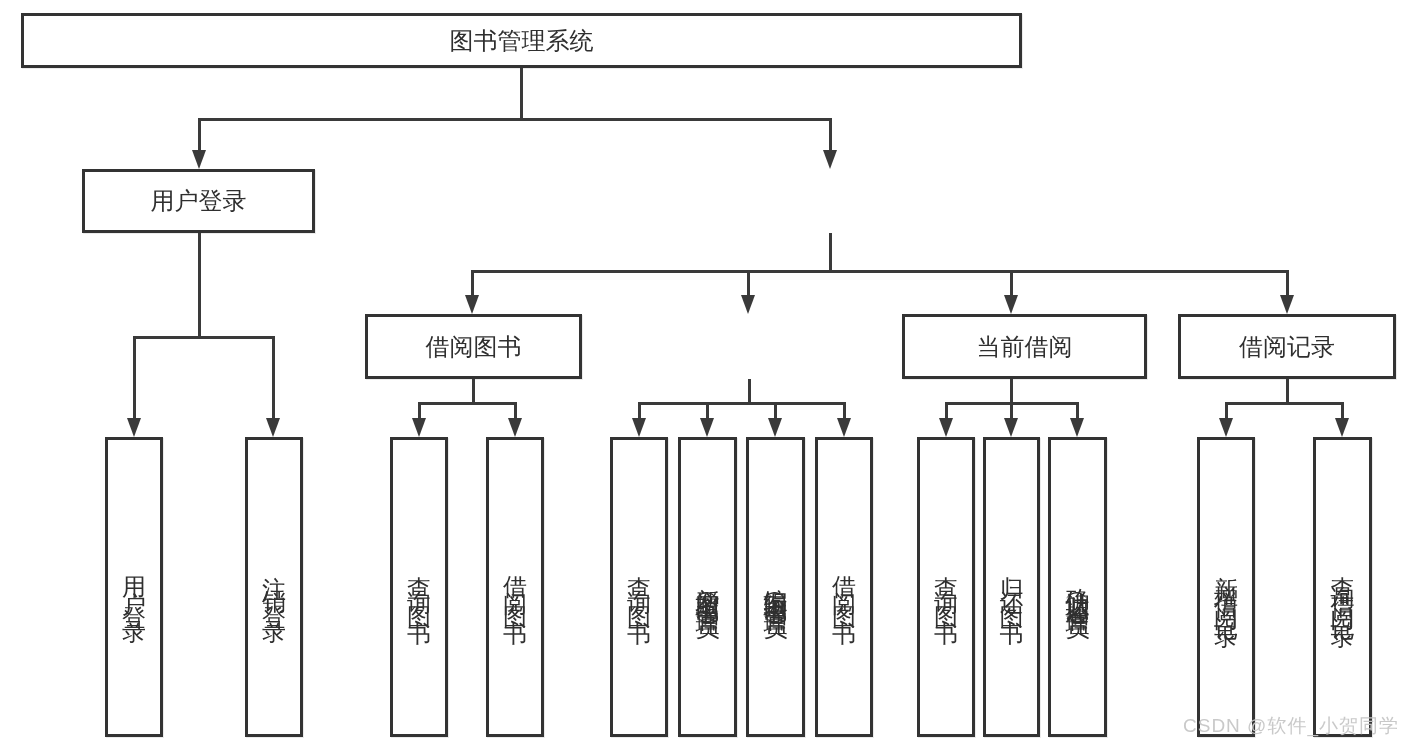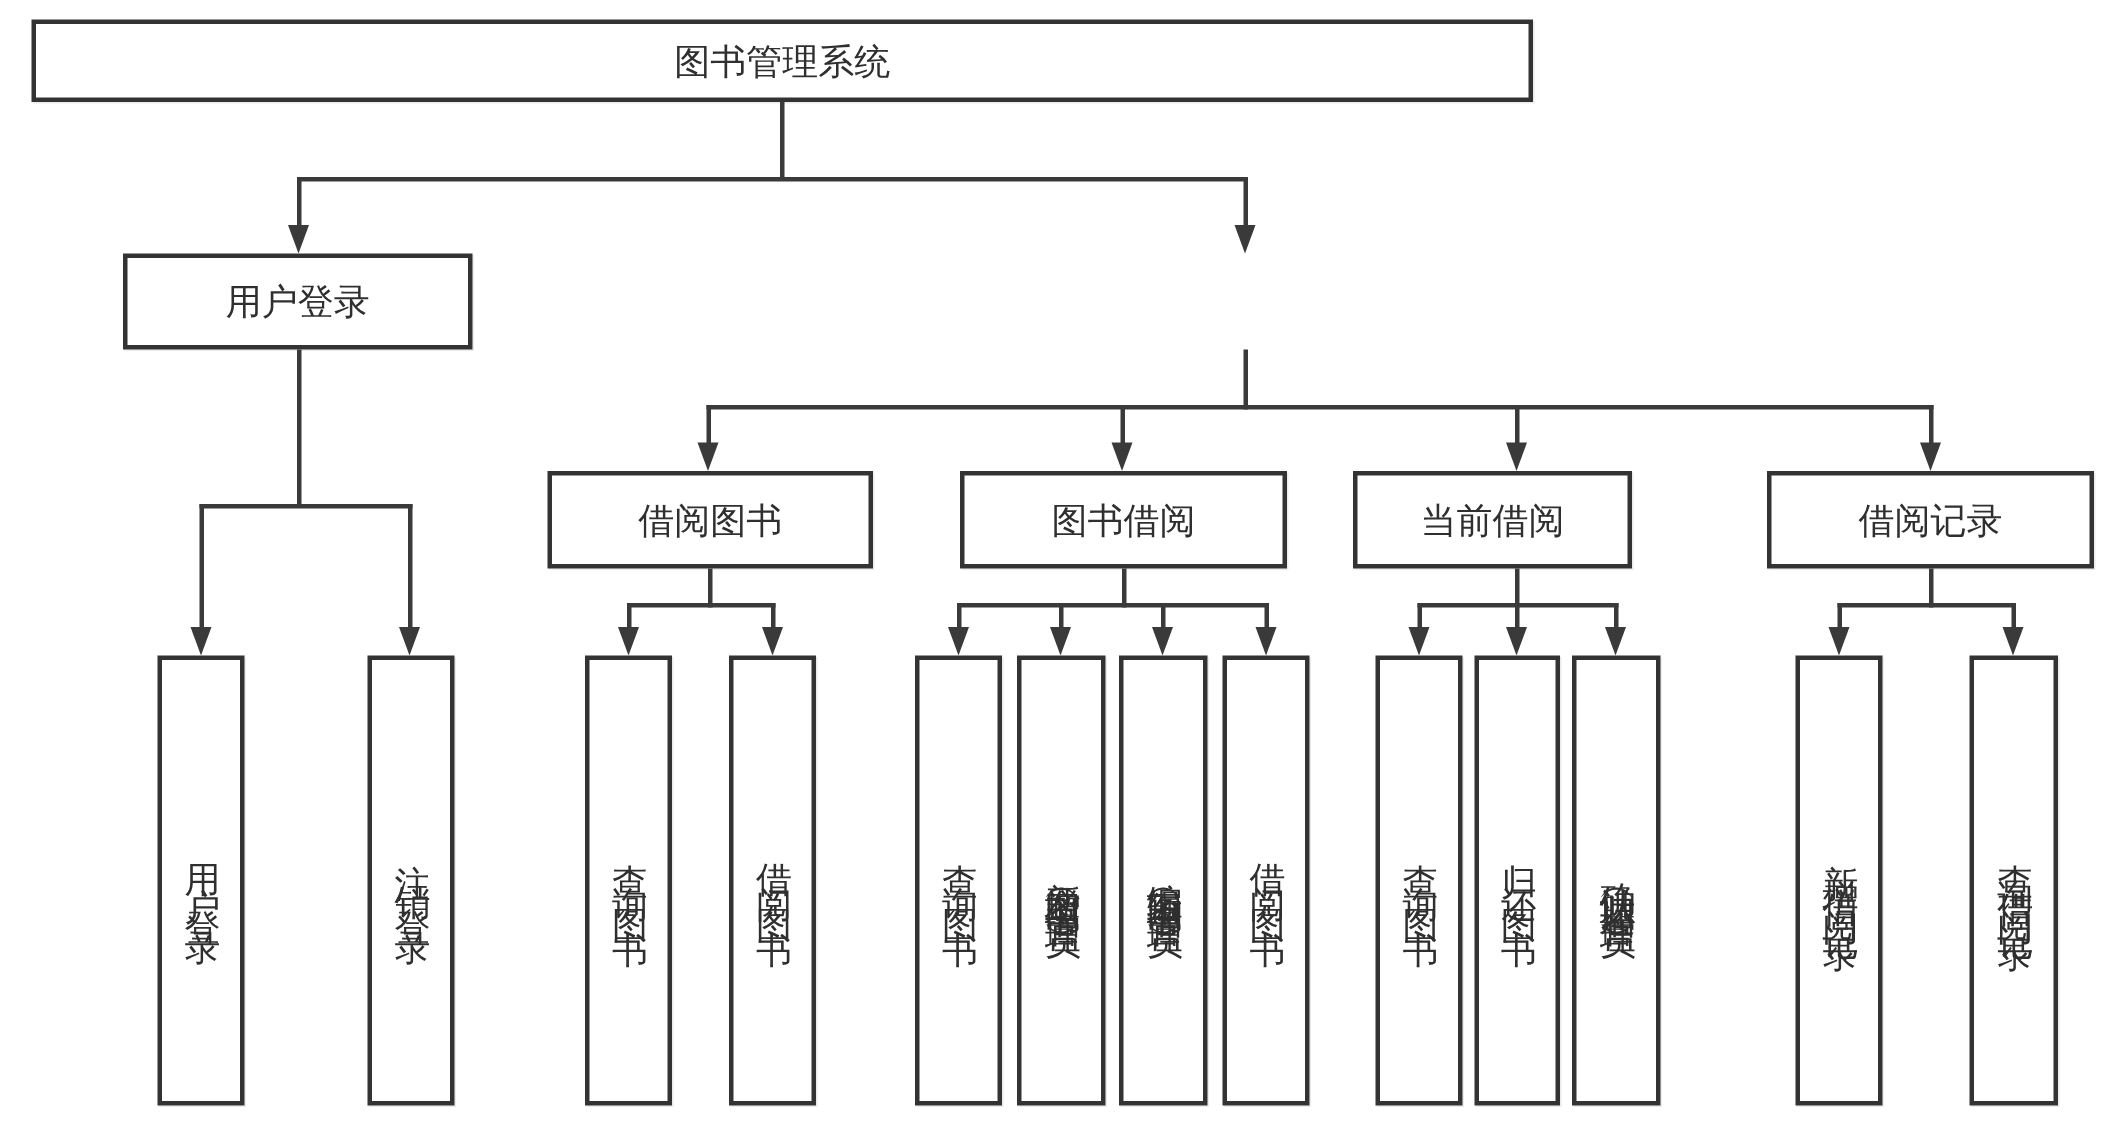--- a/index.html
+++ b/index.html
@@ -84,24 +84,21 @@
   <div class="line" style="left:747px;  top:270px; width:3px; height:28px;"></div>
   <div class="arrow" style="left:741px;  top:295px;"></div>
   <div class="line" style="left:1010px; top:270px; width:3px; height:28px;"></div>
   <div class="arrow" style="left:1004px; top:295px;"></div>
   <div class="line" style="left:1286px; top:270px; width:3px; height:28px;"></div>
   <div class="arrow" style="left:1280px; top:295px;"></div>
 
   <div class="box" style="left:365px; top:314px; width:217px; height:65px;">
     <span class="hlabel">借阅图书</span>
   </div>
-  <div class="box" style="left:640px; top:314px; width:218px; height:65px;">
-    <span class="hlabel">图书借阅</span>
-  </div>
-  <div class="box" style="left:902px; top:314px; width:186px; height:65px;">
+  <div class="box" style="left:902px; top:314px; width:245px; height:65px;">
     <span class="hlabel">当前借阅</span>
   </div>
   <div class="box" style="left:1178px; top:314px; width:218px; height:65px;">
     <span class="hlabel">借阅记录</span>
   </div>
 
   <div class="line" style="left:472px; top:379px; width:3px; height:26px;"></div>
   <div class="line" style="left:418px; top:402px; width:99px; height:3px;"></div>
   <div class="line" style="left:418px; top:402px; width:3px; height:20px;"></div>
   <div class="arrow" style="left:412px; top:418px;"></div>
@@ -172,14 +169,15 @@
     <span class="vtext sp-long">确认归还（管理员）</span>
   </div>
 
   <div class="box" style="left:1197px; top:437px; width:58px; height:300px;">
     <span class="vtext sp-medium">新增借阅记录</span>
   </div>
   <div class="box" style="left:1313px; top:437px; width:59px; height:300px;">
     <span class="vtext sp-medium">查询借阅记录</span>
   </div>
 
+  <div class="watermark">CSDN @软件_小贺同学</div>
 
 </div>
 
 </body></html>

